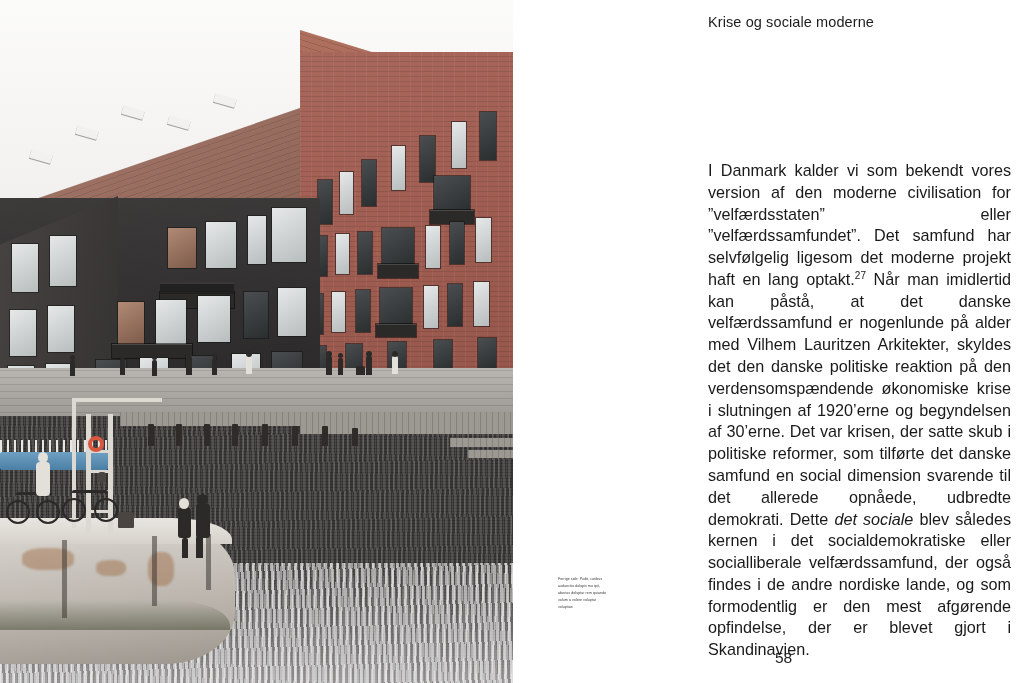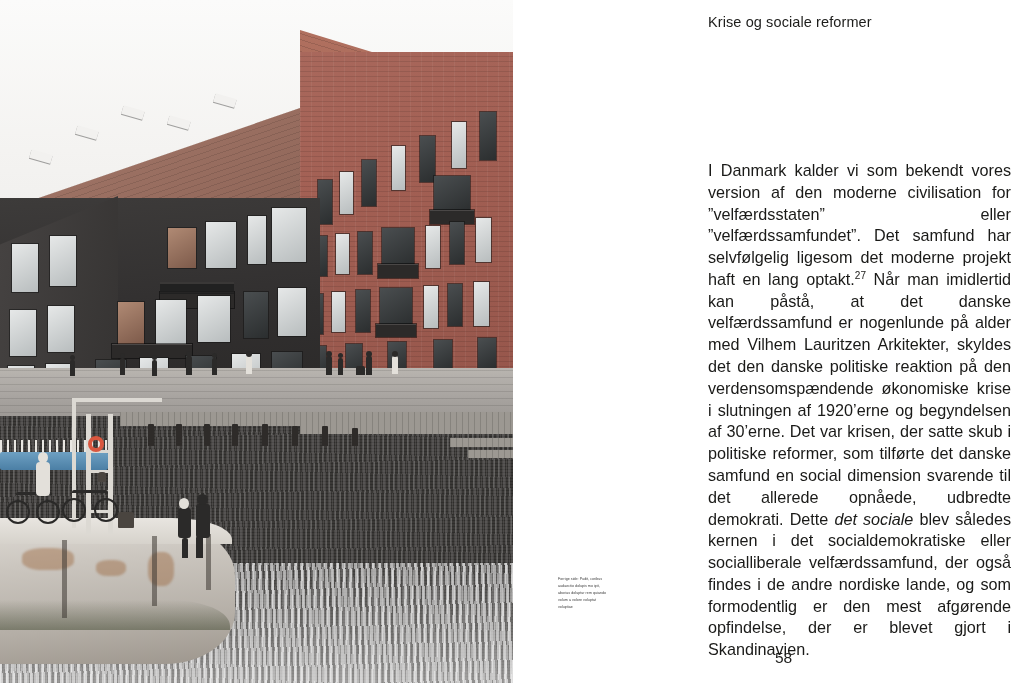--- a/index.html
+++ b/index.html
@@ -362,21 +362,21 @@
   </div>
 
   <div class="caption">
     <div>Forrige side: Pudit, coribus</div>
     <div>audaectio dolupis mo ipit,</div>
     <div>aborias doluptur rem quiando</div>
     <div>volum a volore voluptat</div>
     <div>voluptiae</div>
   </div>
 
-  <div class="runhead">Krise og sociale reformer</div>
+  <div class="runhead">Krise og sociale moderne</div>
 
   <div class="bodycol">
     <p><span>I Danmark kalder vi som bekendt vores version af den moderne civilisation for ”velfærdsstaten” eller ”velfærdssamfundet”. Det samfund har selvfølgelig ligesom det moderne projekt haft en lang optakt.</span><sup>27</sup><span> Når man imidlertid kan påstå, at det danske velfærdssamfund er nogenlunde på alder med Vilhem Lauritzen Arkitekter, skyldes det den danske politiske reaktion på den verdensomspændende økonomiske krise i slutningen af 1920’erne og begyndelsen af 30’erne. Det var krisen, der satte skub i politiske reformer, som tilførte det danske samfund en social dimension svarende til det allerede opnåede, udbredte demokrati. Dette </span><em>det sociale</em><span> blev således kernen i det socialdemokratiske eller socialliberale velfærdssamfund, der også findes i de andre nordiske lande, og som formodentlig er den mest afgørende opfindelse, der er blevet gjort i Skandinavien.</span></p>
   </div>
 
   <div class="folio">58</div>
 
 </div>
 
 </body></html>

